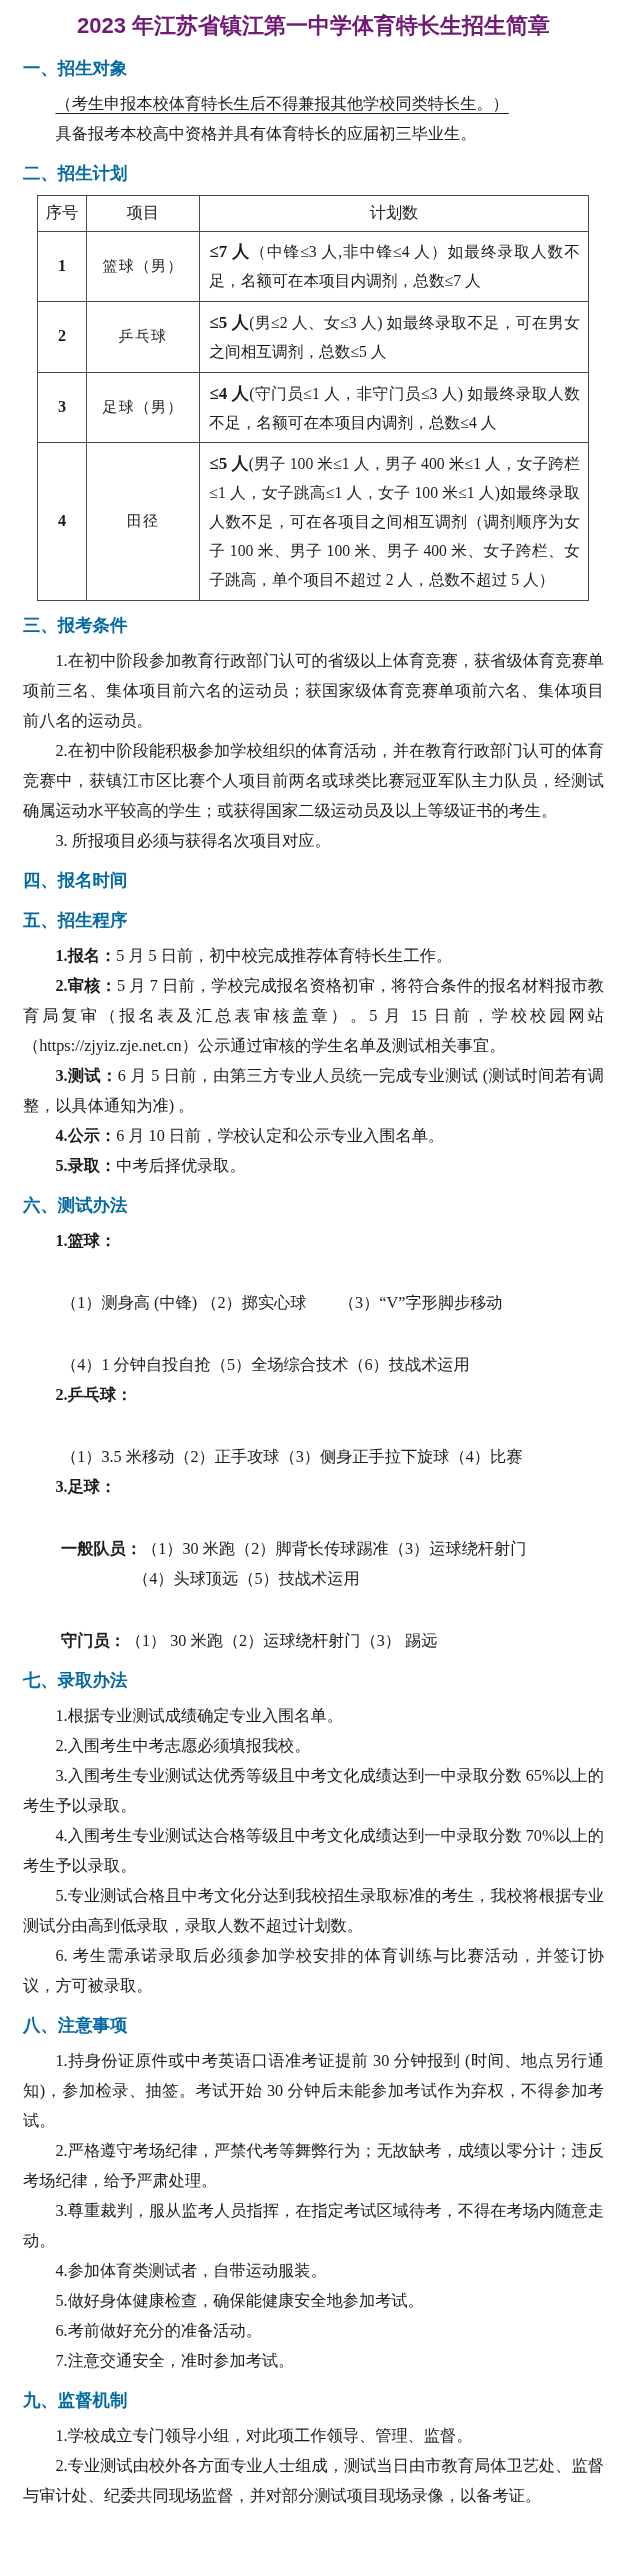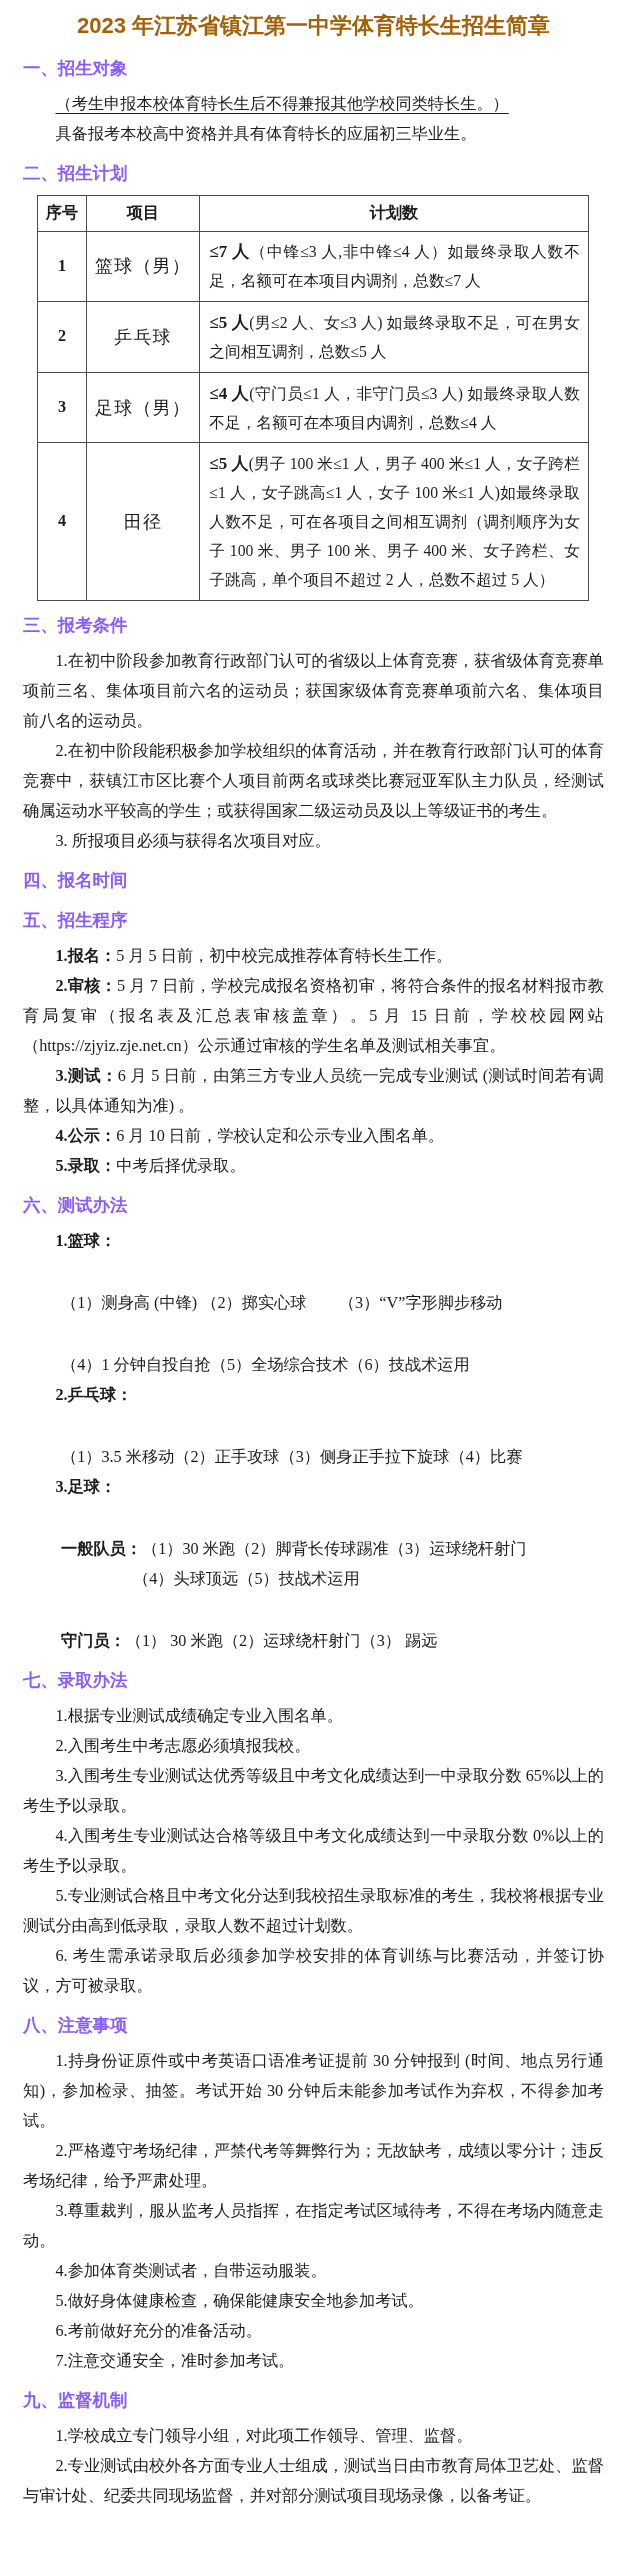--- a/index.html
+++ b/index.html
@@ -2,36 +2,36 @@
 <html style="font-size:9.3px"><head>
 <meta charset="utf-8">
 <style>
   html,body{margin:0;padding:0;background:#ffffff;}
   body{width:627px;height:2576px;overflow:hidden;
        font-family:"Liberation Serif","DejaVu Serif",serif;
        color:#1c1c1c;}
   .doc{padding:8.1px 23px 0 23px;}
   .title{font-family:"Liberation Sans","DejaVu Sans",sans-serif;
          font-weight:700;font-size:22px;text-align:center;
-         line-height:36px;margin:0 0 5.8px 0;color:#a16207;}
+         line-height:36px;margin:0 0 5.8px 0;color:#701a75;}
   .para{font-size:16.2px;line-height:30px;text-align:justify;
         text-indent:32.5px;margin:0;}
   .heading{font-family:"Liberation Sans","DejaVu Sans",sans-serif;
            font-weight:700;font-size:17.4px;line-height:31px;
-           margin:9.3px 0 4.6px 0;color:#8b5cf6;}
+           margin:9.3px 0 4.6px 0;color:#0369a1;}
   .note{text-decoration:underline;text-underline-offset:4.1px;}
   b.lbl{font-weight:700;}
   .ind-a{padding-left:32.5px;text-indent:0;}
   .ind-b{padding-left:38px;text-indent:0;margin-top:32px;}
   .ind-c{padding-left:110px;text-indent:0;}
   table.plan{border-collapse:collapse;width:552px;margin:5.8px 0 5.8px 14px;}
   table.plan th,table.plan td{border:1.2px solid #4a4a4a;vertical-align:middle;}
-  table.plan th{font-size:16.2px;font-weight:700;height:32.5px;text-align:center;}
+  table.plan th{font-size:16.2px;font-weight:400;height:32.5px;text-align:center;}
   td.c-no{width:46px;text-align:center;font-weight:700;font-size:16.2px;}
-  td.c-ev{width:110px;text-align:center;font-size:18px;letter-spacing:1.2px;}
+  td.c-ev{width:110px;text-align:center;font-size:15px;letter-spacing:1.2px;}
   td.c-pl{font-size:15.7px;line-height:29px;padding:5.8px 8.1px 5.8px 9.3px;text-align:justify;}
   td.c-pl b{font-size:17px;}
   tr.r-small td{height:53px;}
 </style>
 </head>
 <body>
 
 <div class="doc">
 
   <h1 class="title">2023 年江苏省镇江第一中学体育特长生招生简章</h1>
@@ -95,21 +95,21 @@
   <p class="para ind-b">（1）3.5 米移动（2）正手攻球（3）侧身正手拉下旋球（4）比赛</p>
   <p class="para ind-a"><b class="lbl">3.足球：</b></p>
   <p class="para ind-b"><b class="lbl">一般队员：</b><span>（1）30 米跑（2）脚背长传球踢准（3）运球绕杆射门</span></p>
   <p class="para ind-c">（4）头球顶远（5）技战术运用</p>
   <p class="para ind-b"><b class="lbl">守门员：</b><span>（1） 30 米跑（2）运球绕杆射门（3） 踢远</span></p>
 
   <h2 class="heading">七、录取办法</h2>
   <p class="para">1.根据专业测试成绩确定专业入围名单。</p>
   <p class="para">2.入围考生中考志愿必须填报我校。</p>
   <p class="para">3.入围考生专业测试达优秀等级且中考文化成绩达到一中录取分数 65%以上的考生予以录取。</p>
-  <p class="para">4.入围考生专业测试达合格等级且中考文化成绩达到一中录取分数 0%以上的考生予以录取。</p>
+  <p class="para">4.入围考生专业测试达合格等级且中考文化成绩达到一中录取分数 70%以上的考生予以录取。</p>
   <p class="para">5.专业测试合格且中考文化分达到我校招生录取标准的考生，我校将根据专业测试分由高到低录取，录取人数不超过计划数。</p>
   <p class="para">6. 考生需承诺录取后必须参加学校安排的体育训练与比赛活动，并签订协议，方可被录取。</p>
 
   <h2 class="heading">八、注意事项</h2>
   <p class="para">1.持身份证原件或中考英语口语准考证提前 30 分钟报到 (时间、地点另行通知)，参加检录、抽签。考试开始 30 分钟后未能参加考试作为弃权，不得参加考试。</p>
   <p class="para">2.严格遵守考场纪律，严禁代考等舞弊行为；无故缺考，成绩以零分计；违反考场纪律，给予严肃处理。</p>
   <p class="para">3.尊重裁判，服从监考人员指挥，在指定考试区域待考，不得在考场内随意走动。</p>
   <p class="para">4.参加体育类测试者，自带运动服装。</p>
   <p class="para">5.做好身体健康检查，确保能健康安全地参加考试。</p>
   <p class="para">6.考前做好充分的准备活动。</p>

